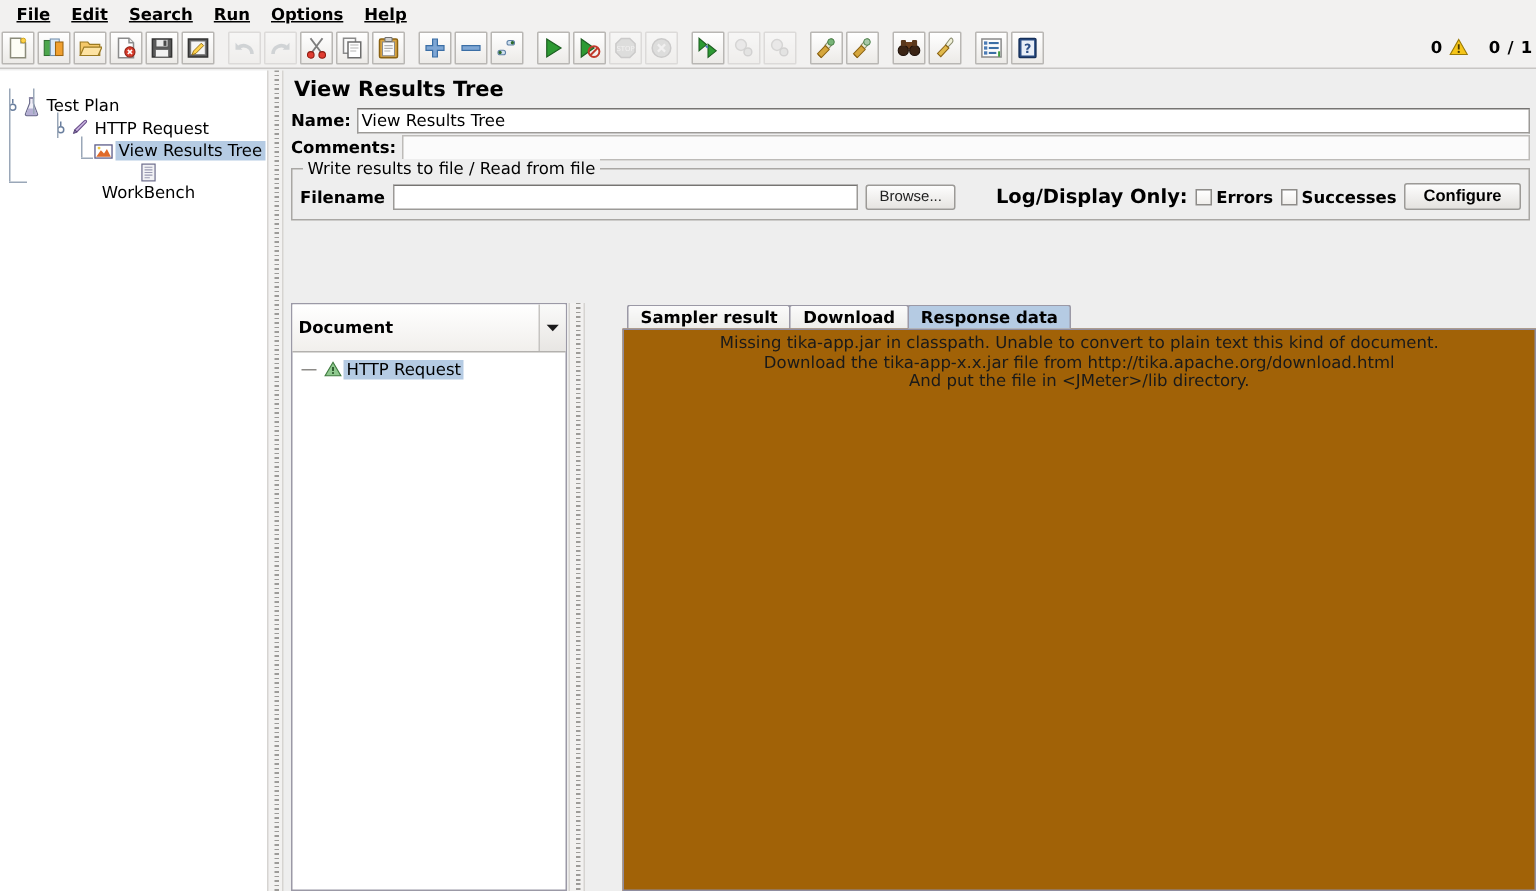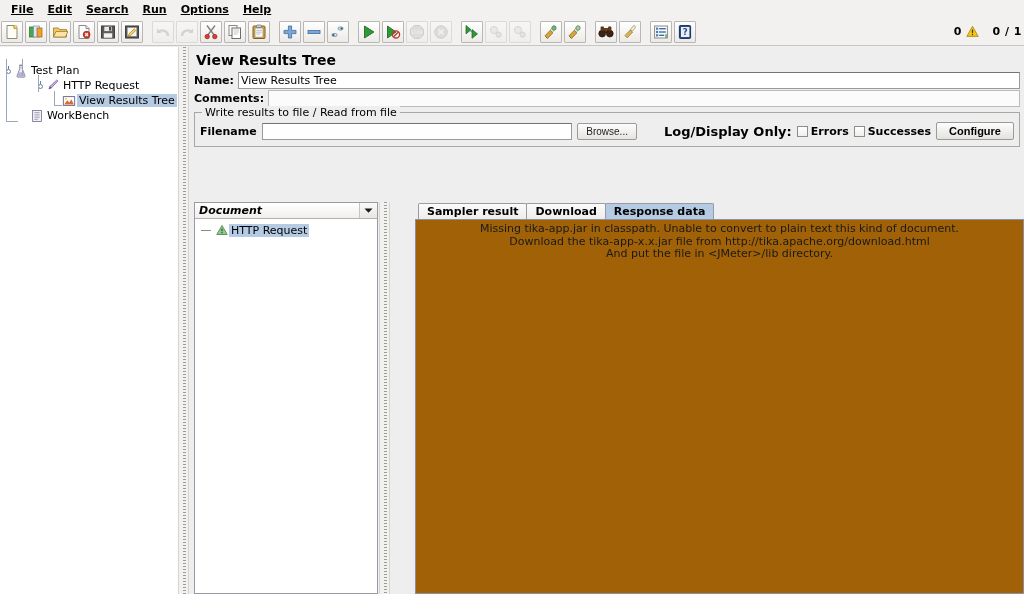--- a/index.html
+++ b/index.html
@@ -149,24 +149,24 @@
 
   
   .results {
     position:absolute; left:4px; top:155px; right:0; bottom:0;
   }
   .doc-panel {
     position:absolute; left:0; top:0; width:184px; bottom:0;
     background:#ffffff; border:1px solid #9b99a6; box-sizing:border-box;
   }
   .combo {
-    display:flex; align-items:center; height:16px;
+    display:flex; align-items:center; height:32px;
     border-bottom:1px solid #b3b1ae;
     background:linear-gradient(#ffffff,#f1efec);
-    padding-left:4px; box-sizing:border-box;font-style:italic;
+    padding-left:4px; box-sizing:border-box;
   }
   .combo .ctext { flex:1; font-size:11px; font-weight:bold; }
   .combo .carrow {
     width:17px; height:100%; display:flex; align-items:center; justify-content:center;
     border-left:1px solid #c6c4c1;
     background:linear-gradient(#fafaf9,#e8e6e3);
   }
   .doc-tree { padding:4px 0 0 6px; }
   .doc-node { display:flex; align-items:center; height:14px; white-space:nowrap; }
   .doc-node .dash { width:10px; height:1px; background:#8d8b88; margin-right:3px; }
@@ -546,21 +546,21 @@
         <span class="ticon">
           <svg width="14" height="14" viewBox="0 0 16 16">
             <rect x="1.5" y="3" width="13" height="10" fill="#ffffff" stroke="#5d5d8a" stroke-width="1"></rect>
             <path d="M2.5 12 6 7l2.4 2.6L10.6 6l3 6z" fill="#e06a2a"></path>
             <circle cx="4.6" cy="5.4" r="1.1" fill="#f0c83c"></circle>
           </svg>
         </span>
         <span class="lbl">View Results Tree</span>
       </div>
 
-      <div class="tnode" style="padding-left:18px;">
+      <div class="tnode" style="padding-left:18px;flex-direction:column;">
         <span class="handle" style="visibility:hidden"></span>
         <span class="ticon">
           <svg width="14" height="14" viewBox="0 0 16 16">
             <rect x="3" y="1.6" width="10" height="12.8" fill="#f2f2f5" stroke="#6a6a8a" stroke-width=".9"></rect>
             <path d="M5 4h6M5 6h6M5 8h6M5 10h6M5 12h4" stroke="#9a9ab2" stroke-width=".9"></path>
           </svg>
         </span>
         <span class="lbl">WorkBench</span>
       </div>
 

